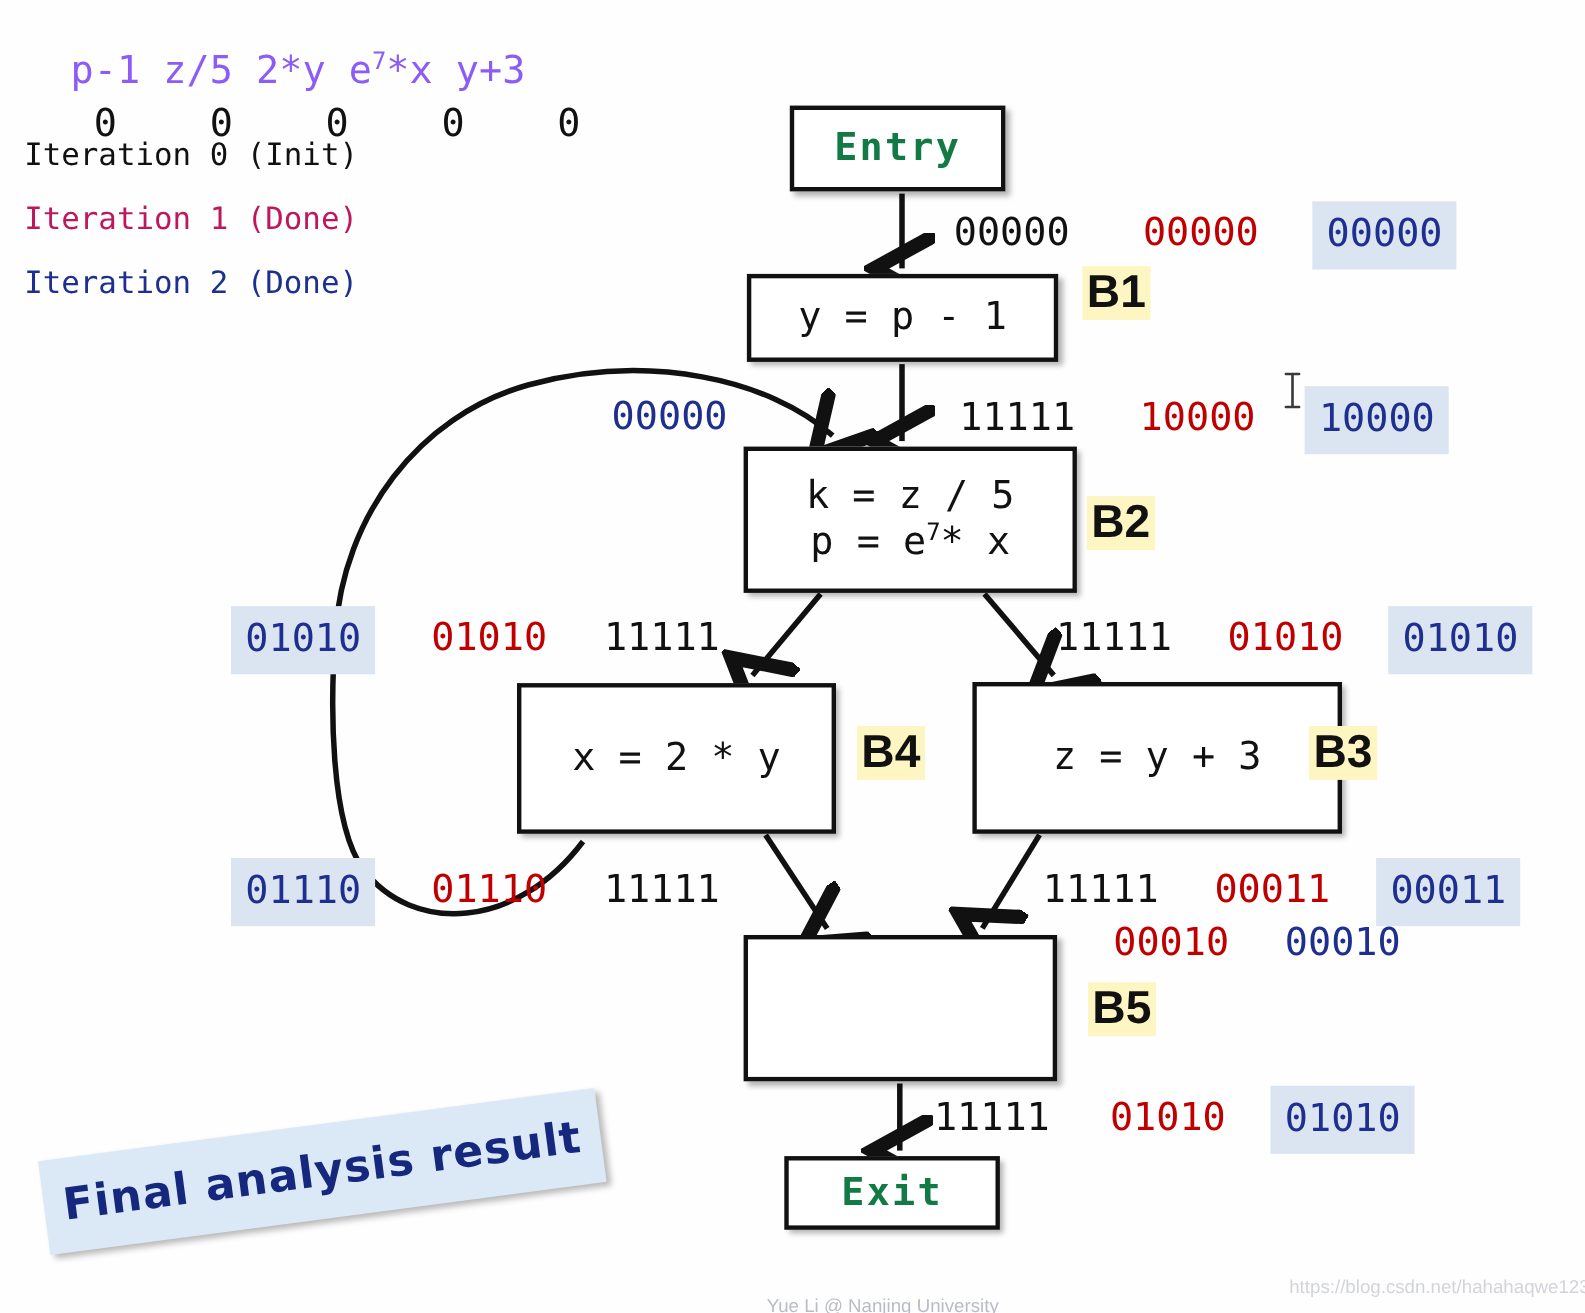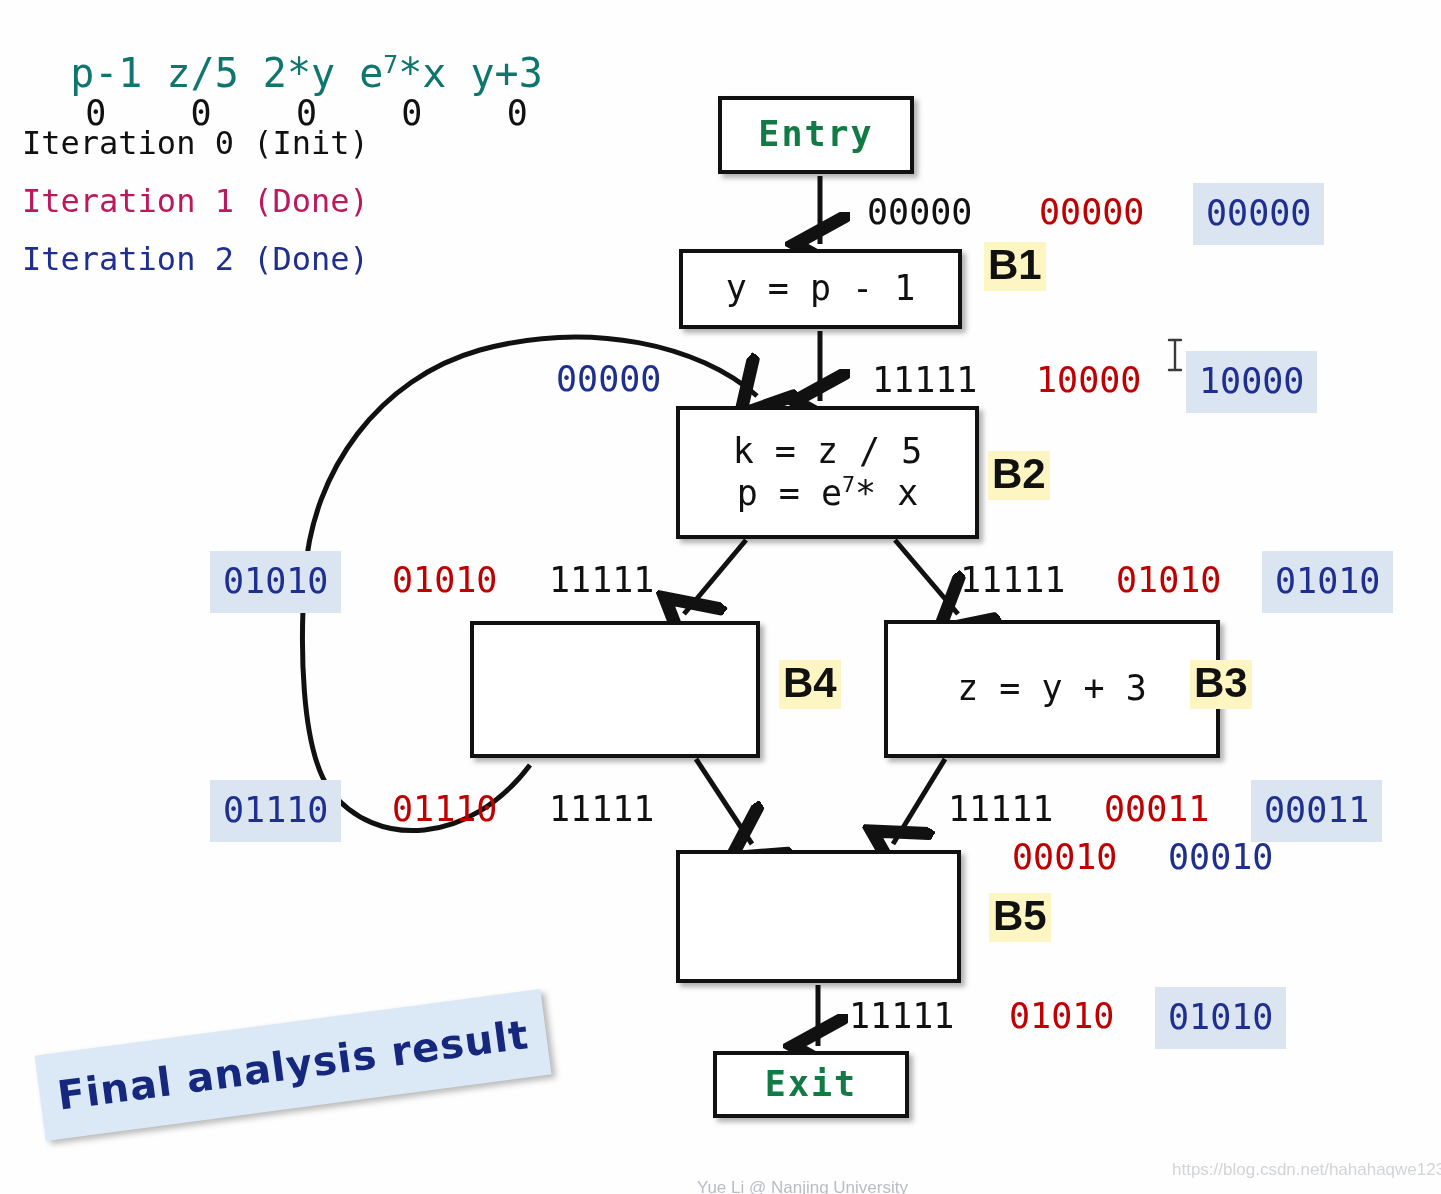--- a/index.html
+++ b/index.html
@@ -4,23 +4,23 @@
 <style>
   html,body{margin:0;padding:0;background:#ffffff;}
   body{
     width:1441px;height:1194px;position:relative;overflow:hidden;
     font-family:"DejaVu Sans Mono", monospace;
     background:#fefefe;
   }
   .abs{position:absolute;}
 
   
-  #legend-header{left:22px;top:4px;font-size:40px;letter-spacing:0px;color:#0f766e;white-space:pre;}
+  #legend-header{left:22px;top:4px;font-size:35px;letter-spacing:0px;color:#8b5cf6;white-space:pre;}
   #legend-values{left:22px;top:53px;font-size:35px;color:#111;white-space:pre;}
-  .iter-line{font-size:32px;white-space:pre;}
+  .iter-line{font-size:28px;white-space:pre;}
   #iter0{left:22px;top:124px;color:#111;}
   #iter1{left:22px;top:182px;color:#be185d;}
   #iter2{left:22px;top:240px;color:#1f2f8f;}
 
   .sup{font-size:0.62em;vertical-align:super;}
 
   
   .node{
     position:absolute;background:#ffffff;border:4px solid #111;
     box-sizing:border-box;
@@ -141,20 +141,21 @@
 <div class="node" id="node-b1">
   <div class="stmt">y = p - 1</div>
 </div>
 
 <div class="node" id="node-b2">
   <div class="stmt">k = z / 5</div>
   <div class="stmt">p = e<span class="sup">7</span>* x</div>
 </div>
 
 <div class="node" id="node-b4">
+  <div class="stmt">x = 2 * y</div>
 </div>
 
 <div class="node" id="node-b3">
   <div class="stmt">z = y + 3</div>
 </div>
 
 <div class="node" id="node-b5">
 </div>
 
 <div class="node terminal" id="node-exit">

